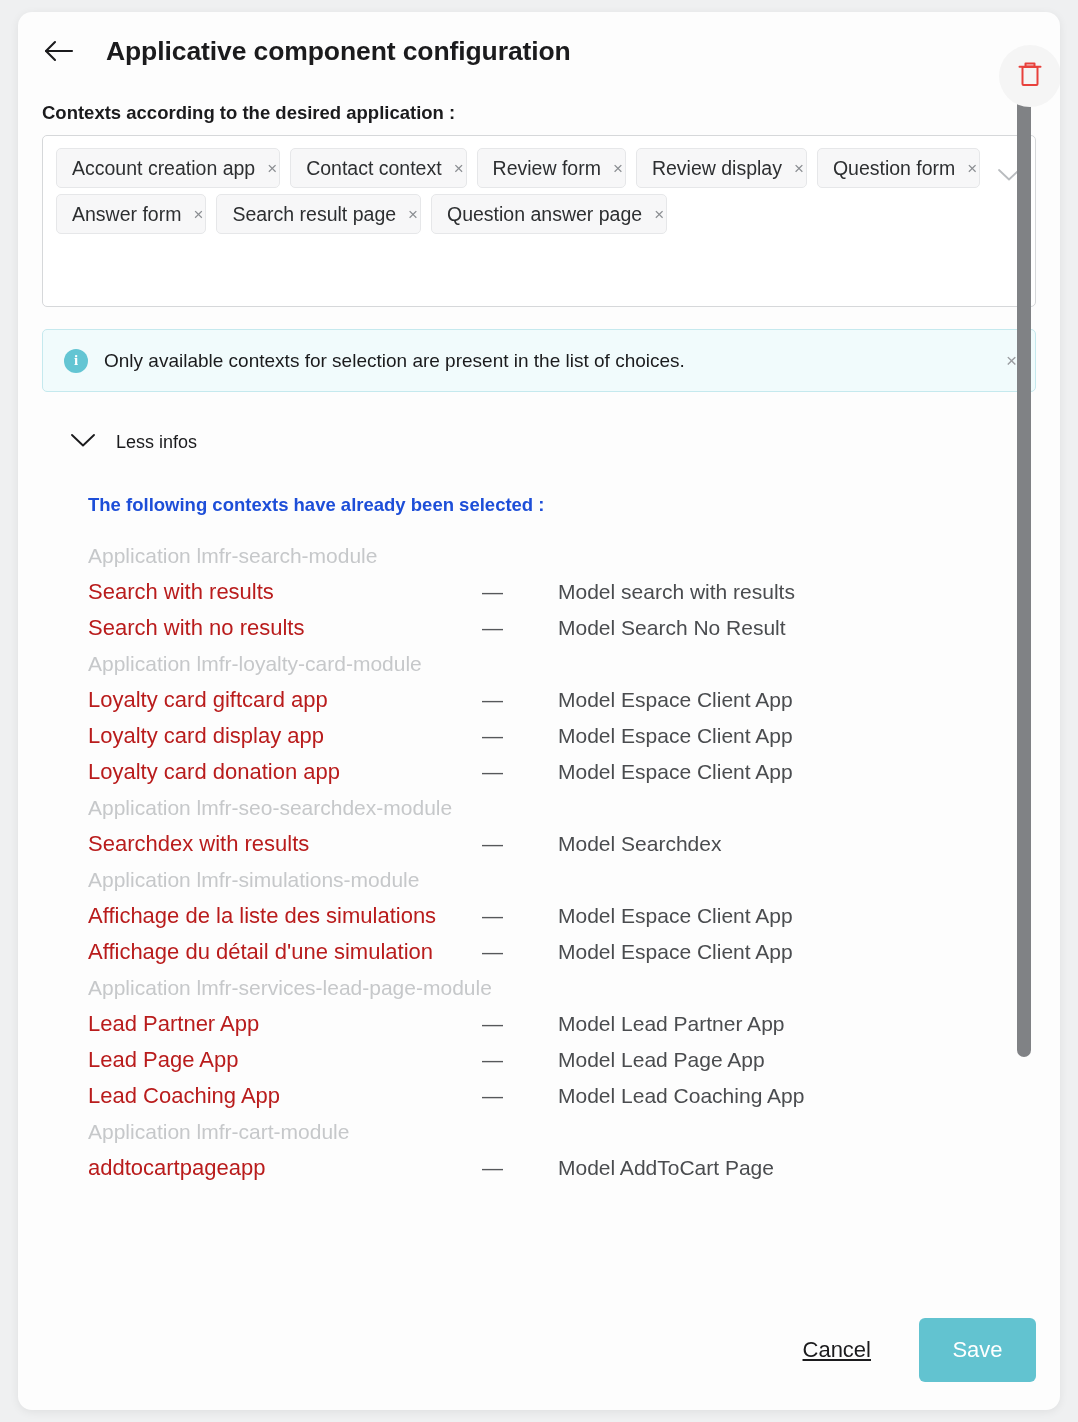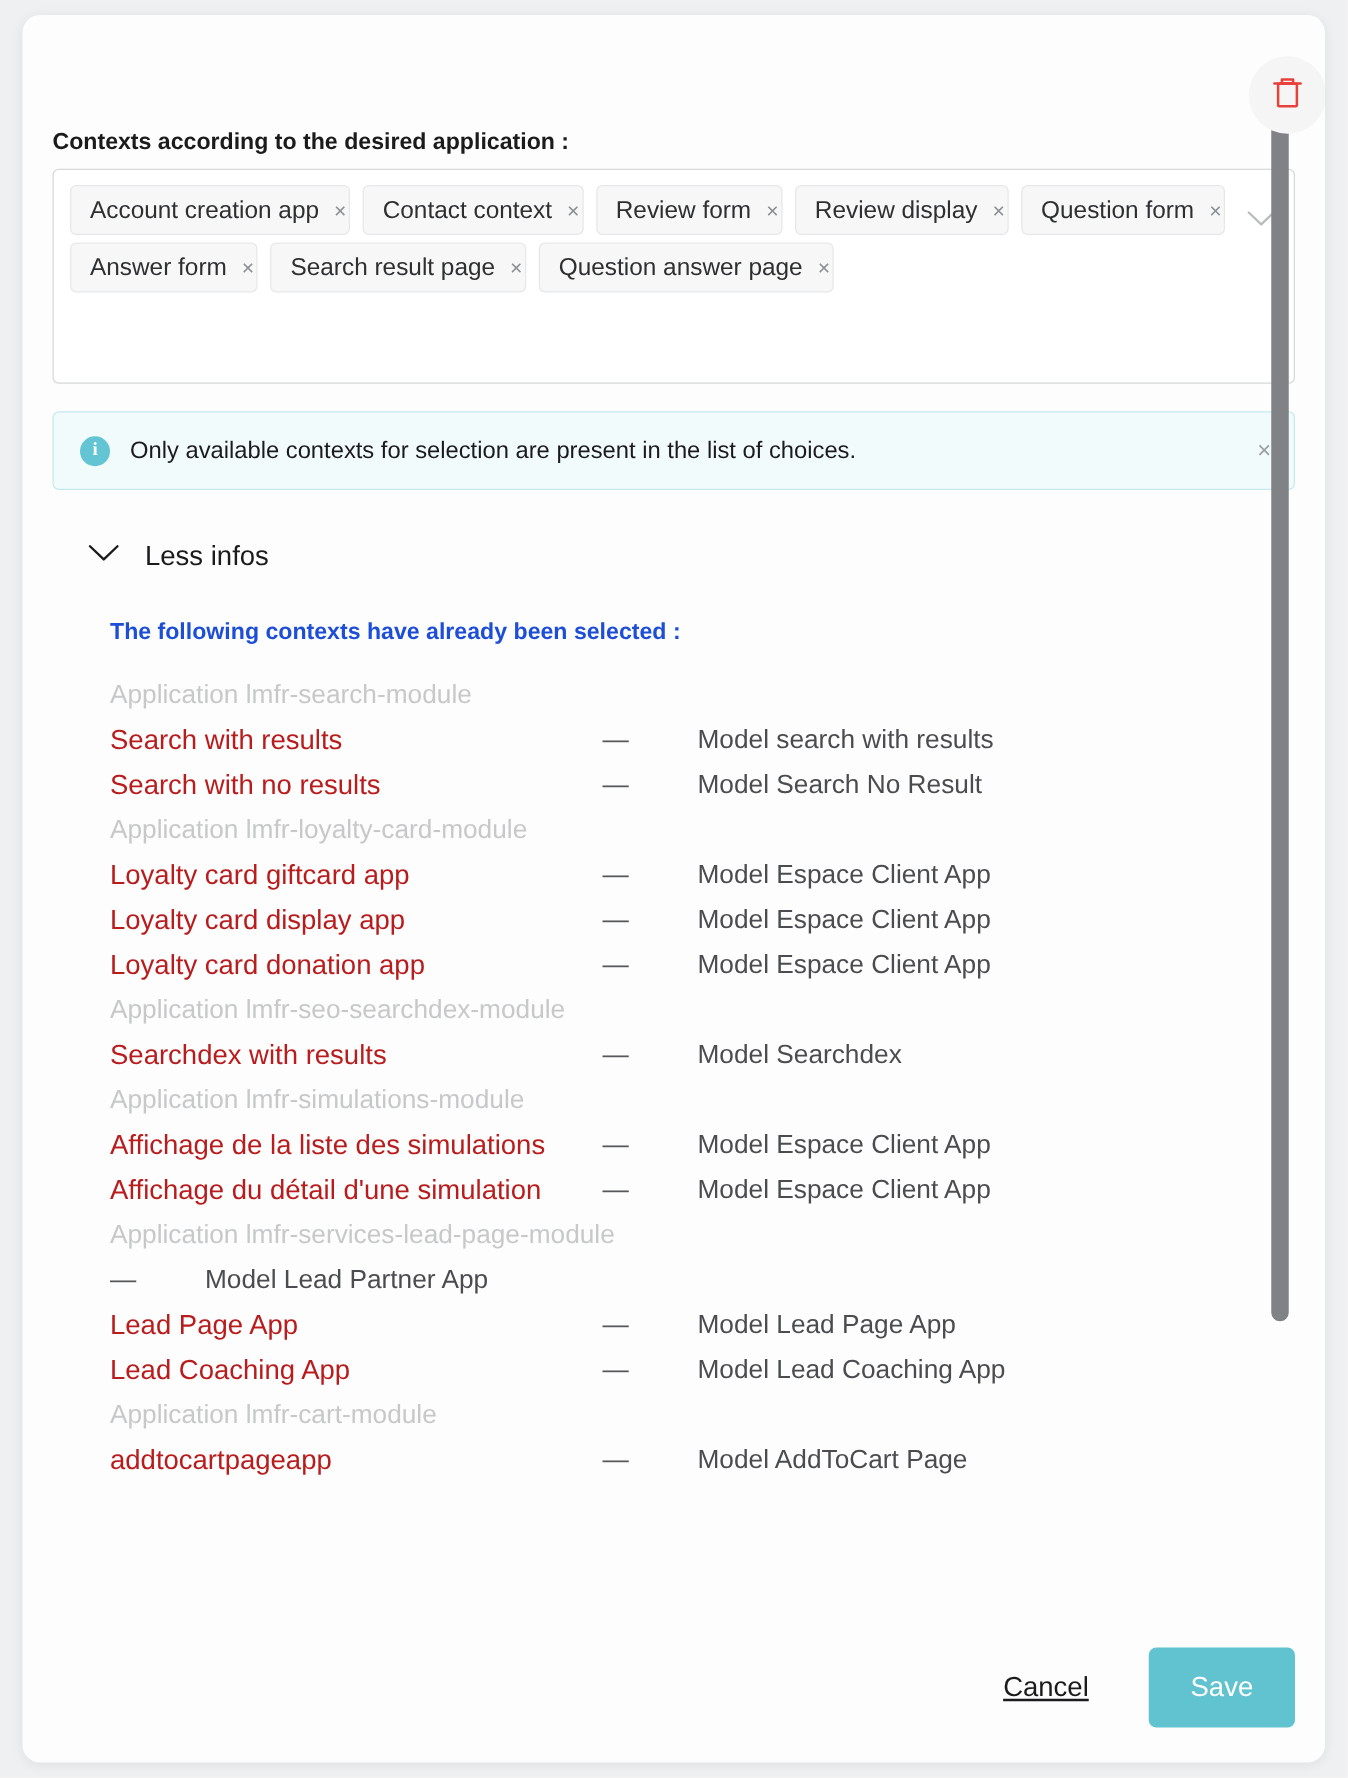--- a/index.html
+++ b/index.html
@@ -170,21 +170,21 @@
   .less-infos {
     position: absolute;
     left: 52px;
     top: 420px;
     display: flex;
     align-items: center;
     gap: 20px;
     cursor: pointer;
   }
   .less-infos-label {
-    font-size: 22px;
+    font-size: 18px;
     color: #1b1b1d;
     white-space: nowrap;
   }
 
   
   .scroll-area {
     position: absolute;
     left: 24px;
     top: 470px;
     width: 994px;
@@ -279,20 +279,31 @@
     font-size: 22px;
     font-family: inherit;
     cursor: pointer;
   }
 </style>
 </head>
 <body>
 
 <div class="card">
 
+  <div class="header">
+    <div class="back-btn">
+      <span>
+        <svg width="30" height="22" viewBox="0 0 30 22" fill="none">
+          <path d="M2 11 H28" stroke="#1b1b1d" stroke-width="2.1" stroke-linecap="round"></path>
+          <path d="M11 2 L2 11 L11 20" stroke="#1b1b1d" stroke-width="2.1" stroke-linecap="round" stroke-linejoin="round"></path>
+        </svg>
+      </span>
+    </div>
+    <div class="page-title">Applicative component configuration</div>
+  </div>
 
   <div class="delete-btn">
     <span>
       <svg width="26" height="28" viewBox="0 0 26 28" fill="none">
         <path d="M8.5 3.5 h9 v3 h-9 z" stroke="#e8413c" stroke-width="2" stroke-linejoin="round"></path>
         <path d="M2.5 6.8 H23.5" stroke="#e8413c" stroke-width="2" stroke-linecap="round"></path>
         <path d="M5.5 7 h15 v17 a1 1 0 0 1 -1 1 h-13 a1 1 0 0 1 -1 -1 z" stroke="#e8413c" stroke-width="2" stroke-linejoin="round"></path>
       </svg>
     </span>
   </div>
@@ -399,20 +410,21 @@
             <div class="ctx-dash">—</div>
             <div class="ctx-model">Model Espace Client App</div>
           </div>
           <div class="ctx-row">
             <div class="ctx-name">Affichage du détail d'une simulation</div>
             <div class="ctx-dash">—</div>
             <div class="ctx-model">Model Espace Client App</div>
           </div>
           <div class="group-label">Application lmfr-services-lead-page-module</div>
           <div class="ctx-row">
+            <div class="ctx-name">Lead Partner App</div>
             <div class="ctx-dash">—</div>
             <div class="ctx-model">Model Lead Partner App</div>
           </div>
           <div class="ctx-row">
             <div class="ctx-name">Lead Page App</div>
             <div class="ctx-dash">—</div>
             <div class="ctx-model">Model Lead Page App</div>
           </div>
           <div class="ctx-row">
             <div class="ctx-name">Lead Coaching App</div>

